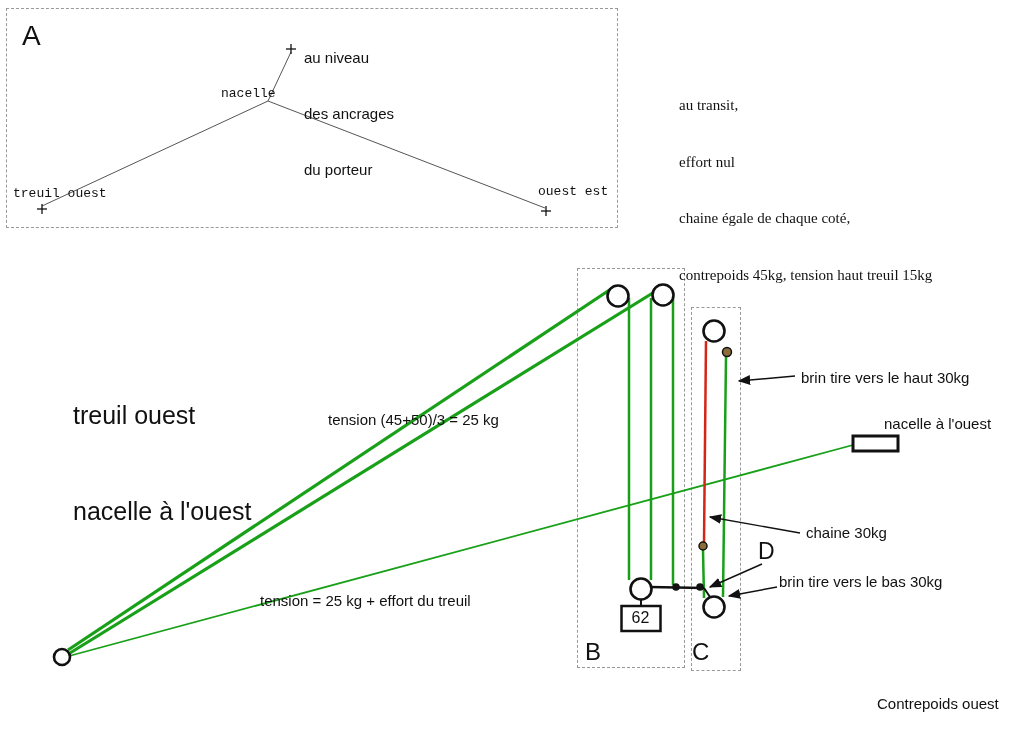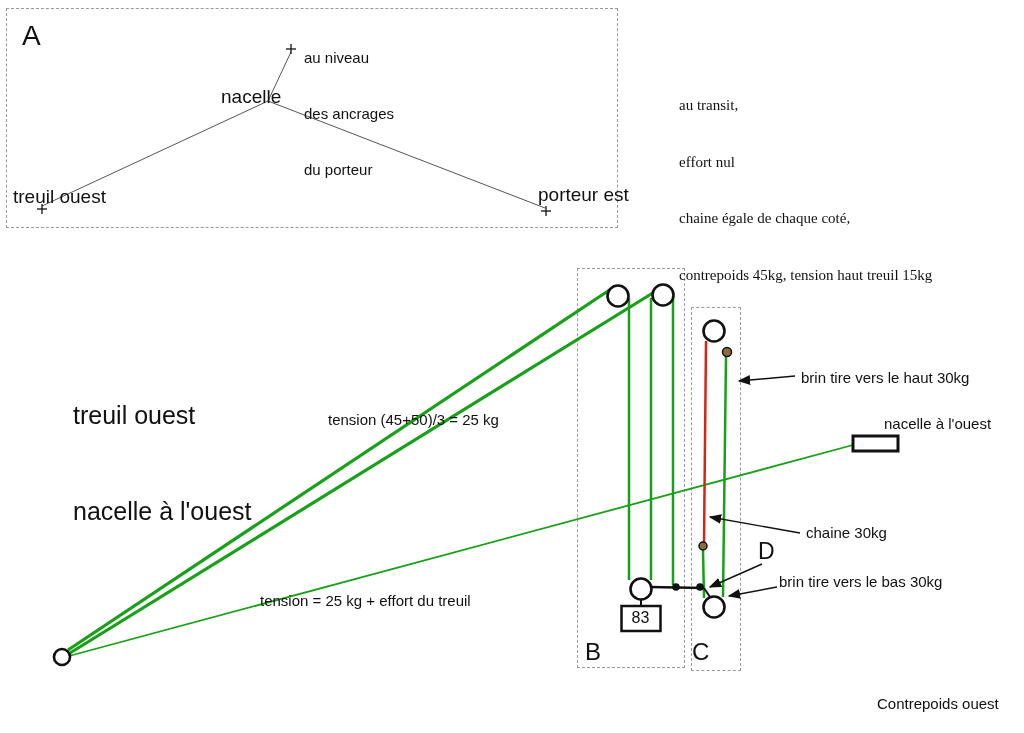--- a/index.html
+++ b/index.html
@@ -8,21 +8,21 @@
     background: #ffffff;
     font-family: "Liberation Sans", "DejaVu Sans", sans-serif;
     color: #111;
     position: relative;
     overflow: hidden;
   }
   .canvas { position: absolute; left: 0; top: 0; width: 1024px; height: 733px; }
   svg.layer { position: absolute; left: 0; top: 0; width: 1024px; height: 733px; }
   .frame { position: absolute; border: 1px dashed var(--dashed-border, #999); }
   .txt { position: absolute; white-space: pre; }
-  .fs-small { font-size: 19px; }
+  .fs-small { font-size: 13px; font-family: Liberation Mono, monospace; }
   .fs-med { font-size: 15px; }
   .fs-big { font-size: 25px; }
   .fs-letter { font-size: 28px; }
   .fs-bc { font-size: 24px; }
   .fs-d { font-size: 23px; }
   .lines-22 div { line-height: 22px; }
   .lines-225 div { line-height: 22.5px; font-family: Liberation Serif, serif; }
   .lines-38 div { line-height: 38px; }
   .center { text-align: center; }
 
@@ -108,41 +108,41 @@
   </svg>
 
   <div class="txt fs-letter" style="left:22px;top:20px">A</div>
   <div class="txt fs-med lines-22" style="left:304px;top:13px">
     <div>au niveau</div>
     <div>des ancrages</div>
     <div>du porteur</div>
   </div>
   <div class="txt fs-small" style="left:221px;top:86px">nacelle</div>
   <div class="txt fs-small" style="left:13px;top:186px">treuil ouest</div>
-  <div class="txt fs-small" style="left:538px;top:184px">porteur est</div>
+  <div class="txt fs-small" style="left:538px;top:184px">ouest est</div>
 
   <div class="txt fs-med lines-225" style="left:679px;top:60px">
     <div>au transit,</div>
     <div>effort nul</div>
     <div>chaine égale de chaque coté,</div>
     <div>contrepoids 45kg, tension haut treuil 15kg</div>
   </div>
 
   <div class="txt fs-big lines-38" style="left:73px;top:338px">
     <div>treuil ouest</div>
     <div>nacelle à l'ouest</div>
   </div>
   <div class="txt fs-med" style="left:328px;top:411px">tension (45+50)/3 = 25 kg</div>
   <div class="txt fs-med" style="left:260px;top:592px">tension = 25 kg + effort du treuil</div>
   <div class="txt fs-med" style="left:801px;top:369px">brin tire vers le haut 30kg</div>
   <div class="txt fs-med" style="left:884px;top:415px">nacelle à l'ouest</div>
   <div class="txt fs-med" style="left:806px;top:524px">chaine 30kg</div>
   <div class="txt fs-d" style="left:758px;top:538px">D</div>
   <div class="txt fs-med" style="left:779px;top:573px">brin tire vers le bas 30kg</div>
-  <div class="txt center" style="left:621px;top:609px;width:39px;font-size:16px">83</div>
+  <div class="txt center" style="left:621px;top:609px;width:39px;font-size:16px">62</div>
   <div class="txt fs-bc" style="left:585px;top:638px">B</div>
   <div class="txt fs-bc" style="left:692px;top:638px">C</div>
 
   <div class="txt fs-med lines-22" style="left:877px;top:659px">
     <div>Contrepoids ouest</div>
     
     
   </div>
 
 </div>

